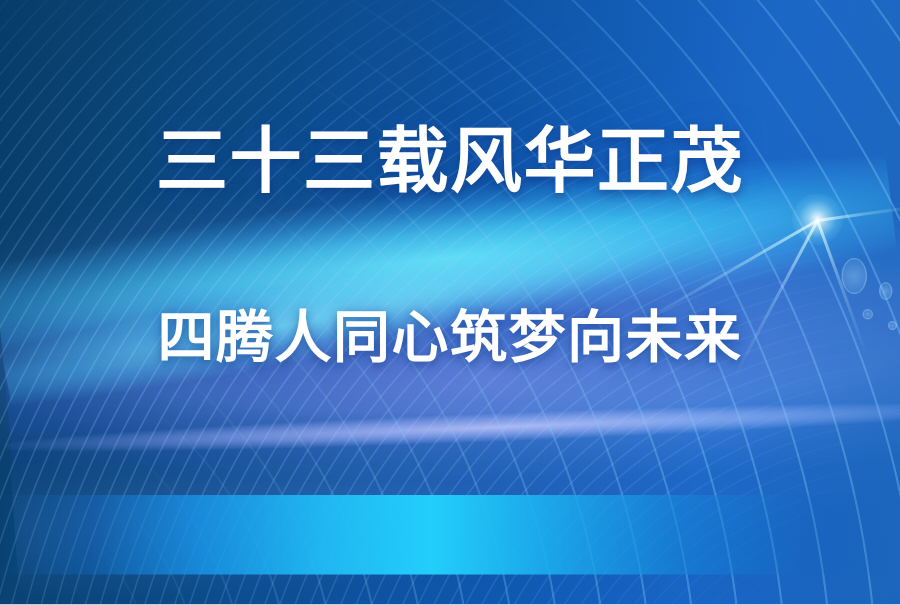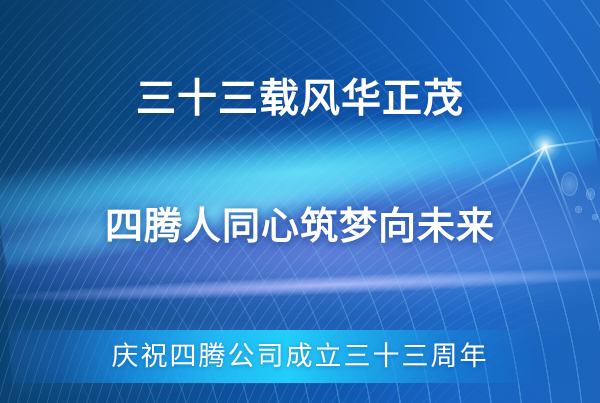--- a/index.html
+++ b/index.html
@@ -215,22 +215,22 @@
     color: #ffffff;
     font-weight: bold;
     letter-spacing: 1px;
     white-space: nowrap;
     text-shadow:
       0 0 14px rgba(30,90,190,0.55),
       0 2px 6px rgba(8,40,100,0.45);
   }
 
   .headline.line1 {
-    top: 62px;
-    font-size: 40px;
+    top: 73px;
+    font-size: 48px;
     line-height: 72px;
   }
 
   .headline.line2 {
     top: 190px;
     font-size: 38px;
     line-height: 72px;
   }
 
   .subtitle {
@@ -272,15 +272,14 @@
   <div class="bokeh b2"></div>
   <div class="bokeh b3"></div>
   <div class="bokeh b4"></div>
 
   <div class="subtitle-band"></div>
 
   <div class="headline line1">三十三载风华正茂</div>
 
   <div class="headline line2">四腾人同心筑梦向未来</div>
 
-  <div class="subtitle">庆祝四腾公司成立三十三周年</div>
 
 </div>
 
 </body></html>

